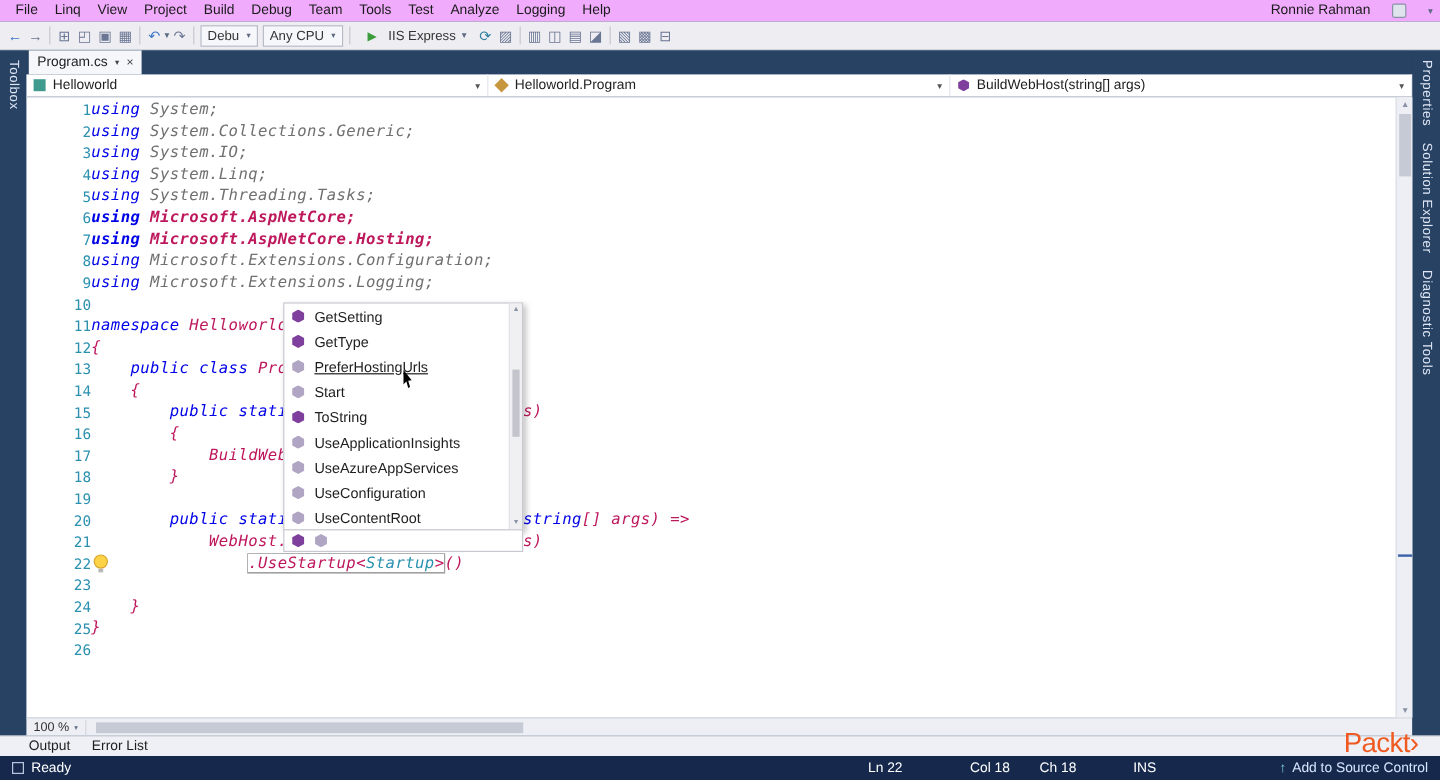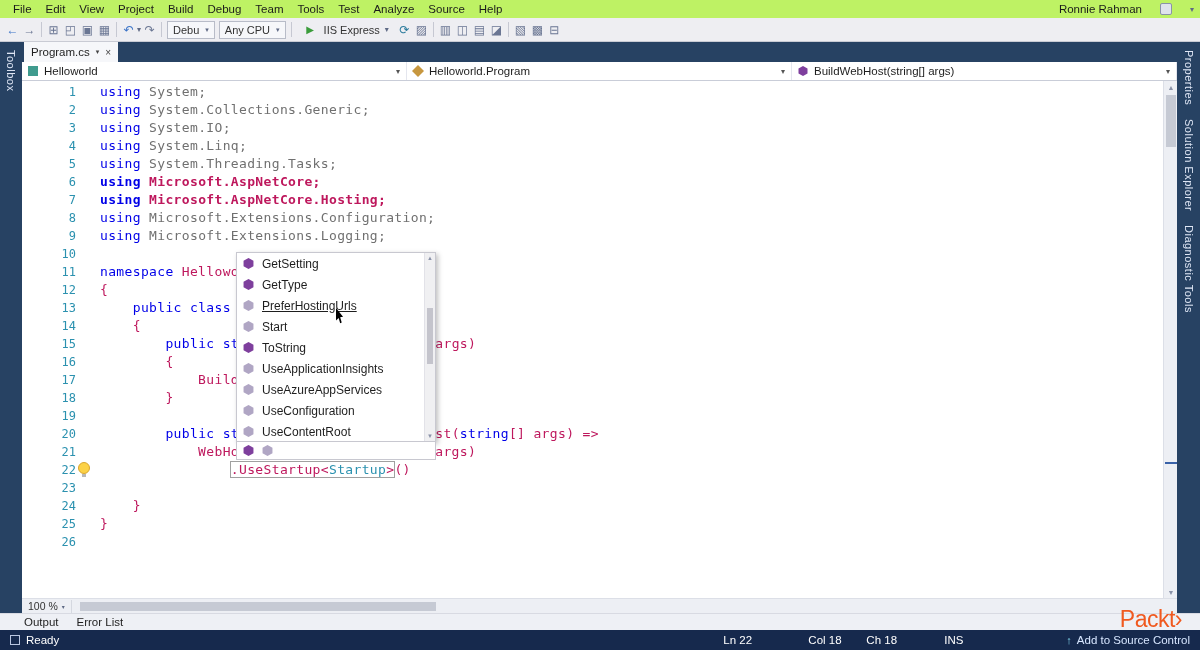--- a/index.html
+++ b/index.html
@@ -1,21 +1,21 @@
 <!DOCTYPE html>
 <html><head>
 <meta charset="utf-8">
 <style>
   * { margin:0; padding:0; box-sizing:border-box; }
   html,body { width:1200px; height:650px; overflow:hidden; }
   body { font-family:"Liberation Sans", sans-serif; }
   .app { position:relative; width:1200px; height:650px; background:#274263; display:flex; flex-direction:column; }
 
   
-  .menubar { height:18px; background:#bef264; display:flex; align-items:center; font-size:11.5px; color:#1b1b1b; padding:0 6px; flex:none; }
+  .menubar { height:18px; background:#f0abfc; display:flex; align-items:center; font-size:11.5px; color:#1b1b1b; padding:0 6px; flex:none; }
   .menu-items { display:flex; }
   .menu-item { padding:1px 7px; cursor:default; }
   .menubar-right { margin-left:auto; display:flex; align-items:center; gap:18px; }
   .user-icon { width:12px; height:12px; border:1px solid #8a92a8; border-radius:2px; background:#dfe3ec; }
   .caret { font-size:8px; color:#5f6a85; }
 
   
   .toolbar { height:24px; background:#eeeef2; border-bottom:1px solid #c9cbd4; display:flex; align-items:center; padding:0 4px; flex:none; font-size:11px; color:#333; }
   .mi { width:17px; height:17px; display:flex; align-items:center; justify-content:center; font-size:12px; color:#6a7693; }
   .tsep { width:1px; height:15px; background:#c6c8d2; margin:0 3px; flex:none; }
@@ -45,21 +45,21 @@
   .nbi { width:10px; height:10px; flex:none; }
   .nbi-project { background:#3f9b8e; }
   .nbi-class { background:#c7973f; transform:rotate(45deg) scale(0.85); }
   .nbi-method { background:#7e3f9d; clip-path:polygon(50% 0%,95% 25%,95% 75%,50% 100%,5% 75%,5% 25%); }
 
   
   .editor { position:relative; flex:1; background:#ffffff; overflow:hidden; }
   .codepane { position:absolute; left:0; top:0; right:14px; bottom:0; padding-top:2px; font-family:"DejaVu Sans Mono", monospace; font-size:13px; line-height:18px; }
   .line { display:flex; height:18px; white-space:pre; }
   .ln { width:54px; text-align:right; color:#2b91af; font-size:12px; flex:none; letter-spacing:0; }
-  .ctext { margin-left:24px; letter-spacing:0.35px; }
+  .ctext { letter-spacing:0.35px;font-style:italic; }
   .kw { color:#0000e8; }
   .dim { color:#707070; }
   .pl { color:#be185d; }
   .ty { color:#2b91af; }
   .b { font-weight:bold; }
   .sel-box { box-shadow:0 0 0 1px #a0a0a0; }
 
   .vscroll { position:absolute; right:0; top:0; bottom:0; width:14px; background:#edeff4; border-left:1px solid #dcdfe7; }
   .vs-arrow { width:14px; height:12px; display:flex; align-items:center; justify-content:center; font-size:7px; color:#8a92a8; }
   .vs-arrow.bottom { position:absolute; bottom:0; }
@@ -113,30 +113,30 @@
   .up-arrow { color:#7fd4e8; font-size:11px; }
 </style>
 </head>
 <body>
 
 <div class="app">
 
   <div class="menubar">
     <div class="menu-items">
         <span class="menu-item">File</span>
-        <span class="menu-item">Edit</span>
+        <span class="menu-item">Linq</span>
         <span class="menu-item">View</span>
         <span class="menu-item">Project</span>
         <span class="menu-item">Build</span>
         <span class="menu-item">Debug</span>
         <span class="menu-item">Team</span>
         <span class="menu-item">Tools</span>
         <span class="menu-item">Test</span>
         <span class="menu-item">Analyze</span>
-        <span class="menu-item">Source</span>
+        <span class="menu-item">Logging</span>
         <span class="menu-item">Help</span>
       </div>
     <div class="menubar-right">
       <span>Ronnie Rahman</span>
       <span class="user-icon"></span>
       <span class="caret">▾</span>
     </div>
   </div>
 
   <div class="toolbar">

